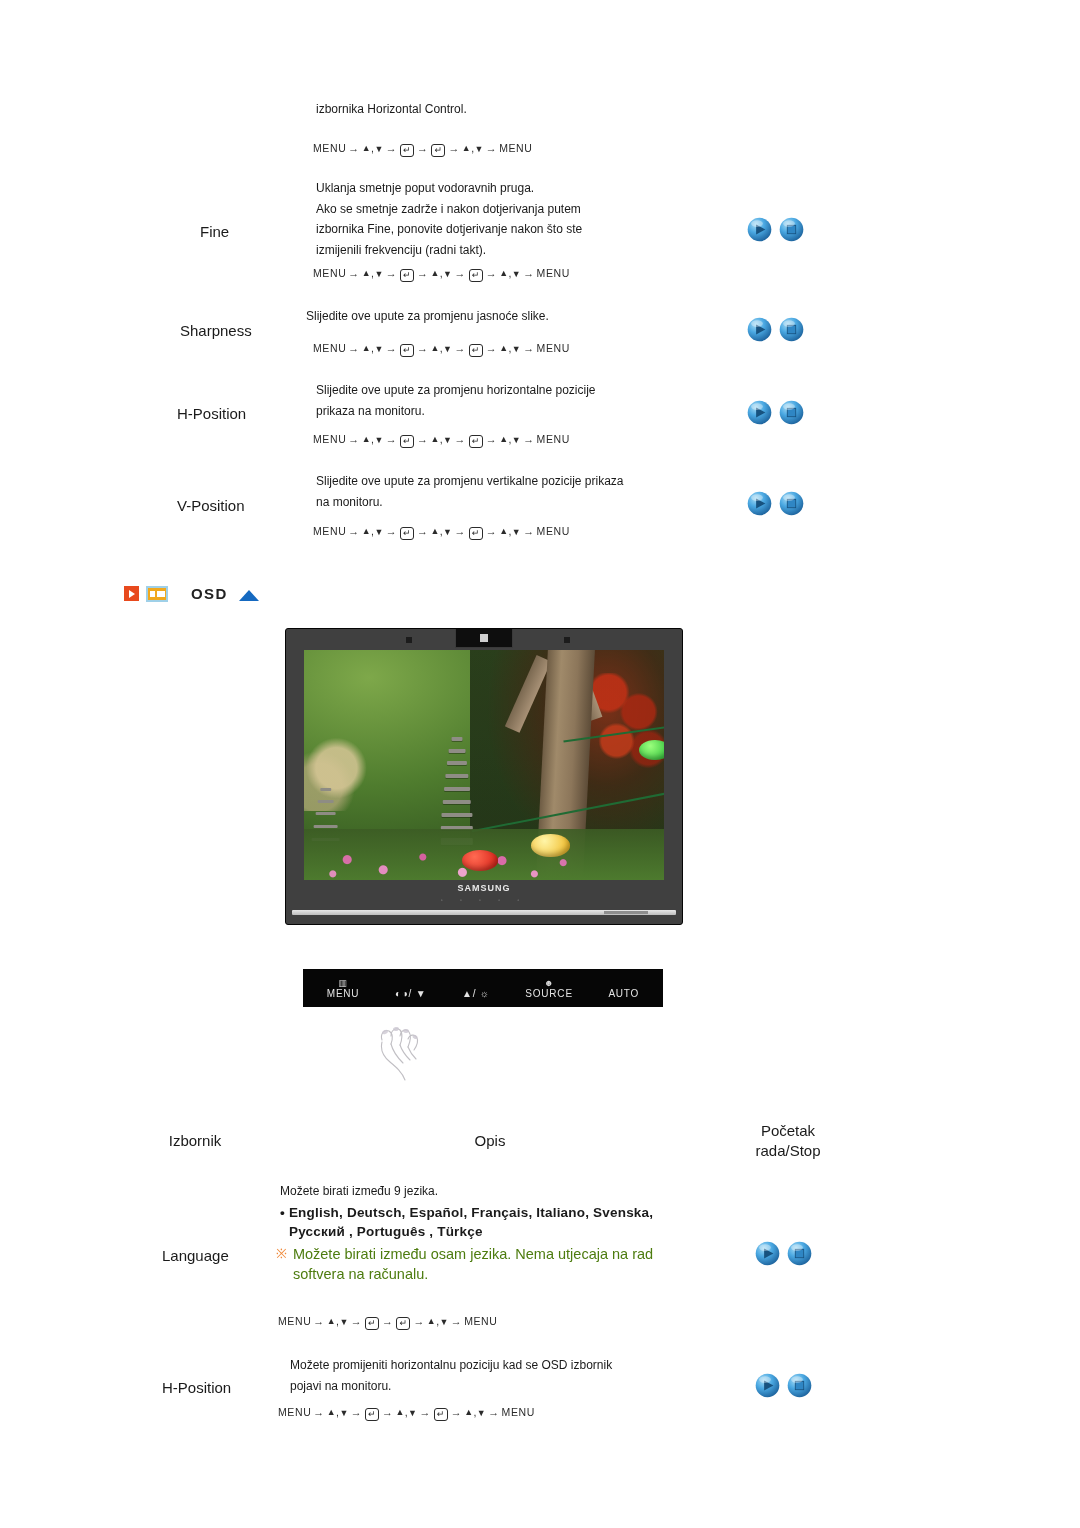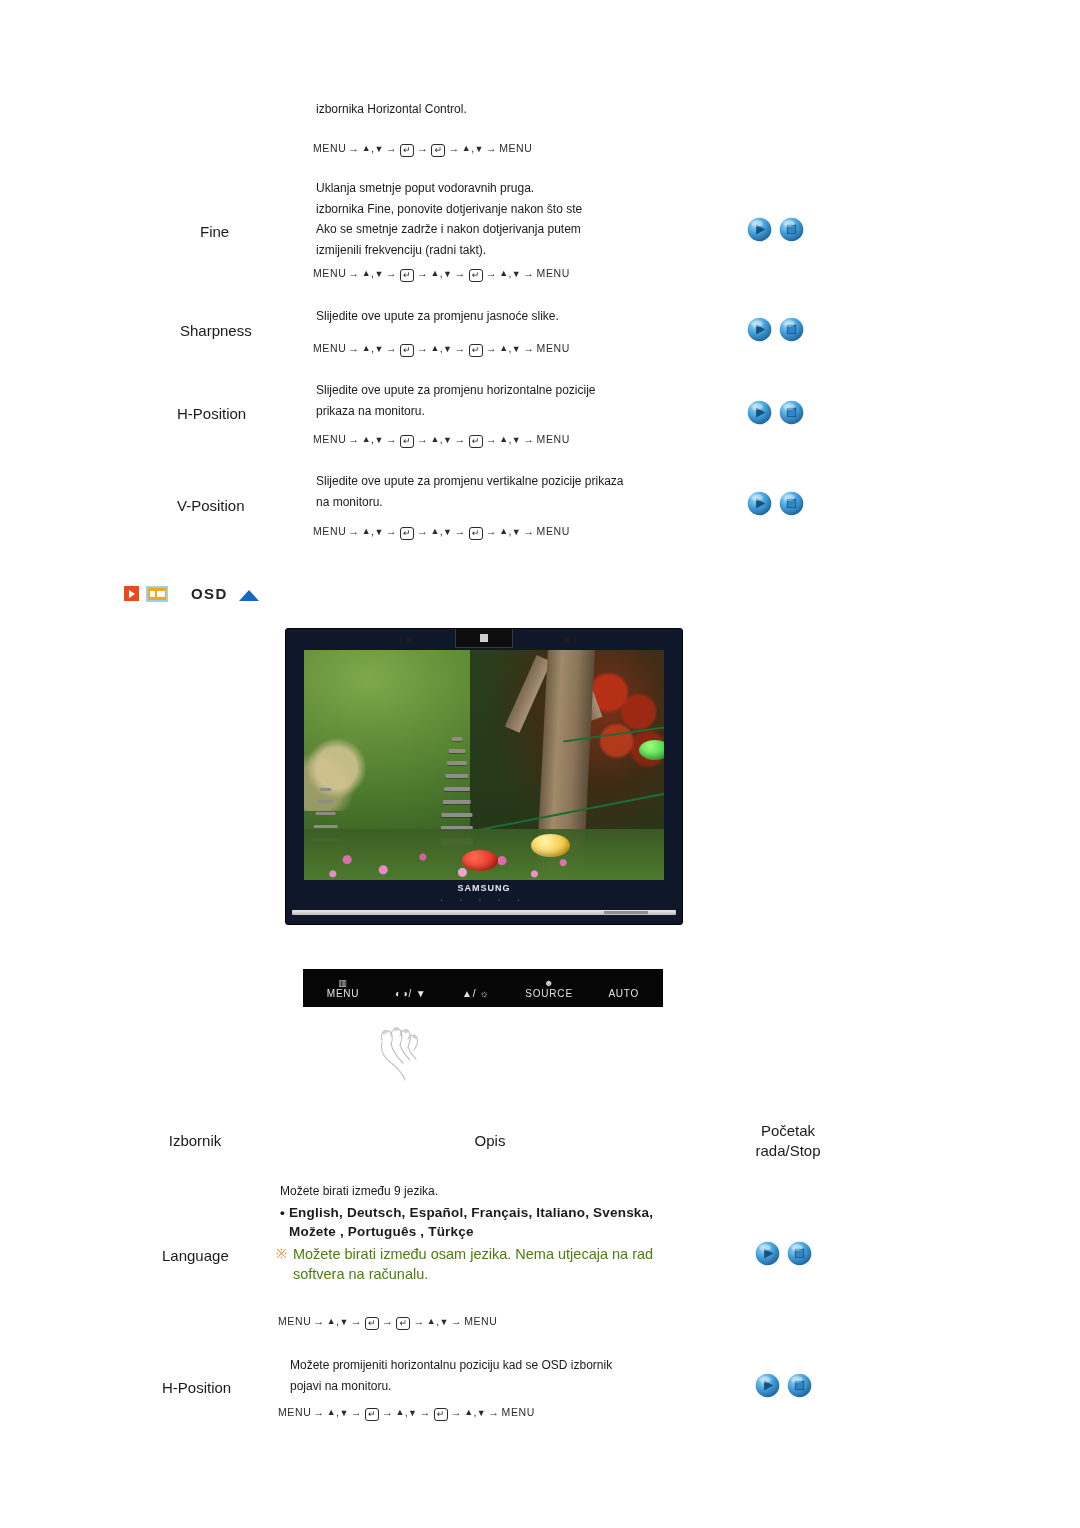--- a/index.html
+++ b/index.html
@@ -114,21 +114,21 @@
   }
 
   
   .orb-pair { display: flex; gap: 5px; }
   .orb { width: 27px; height: 27px; display: block; }
 
   
   .monitor {
     width: 398px;
     height: 297px;
-    background: #0f172a;
+    background: #404040;
     border: 1px solid #050505;
     box-sizing: border-box;
     position: relative;
     border-radius: 3px;
   }
   .mon-topbar {
     position: absolute;
     left: 0; top: 0;
     width: 100%; height: 22px;
   }
@@ -381,22 +381,22 @@
 
 <div class="abs desc" style="left:316px; top:99px;">izbornika Horizontal Control.</div>
 
 <div class="abs menu-path" style="left:313px; top:142px;">
   <span class="word">MENU</span><span class="arrow">→</span><span class="tri-up">▲</span><span>,</span><span class="tri-dn">▼</span><span class="arrow">→</span><span class="enterkey">↵</span><span class="arrow">→</span><span class="enterkey">↵</span><span class="arrow">→</span><span class="tri-up">▲</span><span>,</span><span class="tri-dn">▼</span><span class="arrow">→</span><span class="word">MENU</span>
 </div>
 
 <div class="abs row-label" style="left:200px; top:223px;">Fine</div>
 <div class="abs desc" style="left:316px; top:178px; width:420px;">
   <div>Uklanja smetnje poput vodoravnih pruga.</div>
+  <div>Ako se smetnje zadrže i nakon dotjerivanja putem</div>
   <div>izbornika Fine, ponovite dotjerivanje nakon što ste</div>
-  <div>Ako se smetnje zadrže i nakon dotjerivanja putem</div>
   <div>izmijenili frekvenciju (radni takt).</div>
 </div>
 <div class="abs menu-path" style="left:313px; top:267px;">
   <span class="word">MENU</span><span class="arrow">→</span><span class="tri-up">▲</span><span>,</span><span class="tri-dn">▼</span><span class="arrow">→</span><span class="enterkey">↵</span><span class="arrow">→</span><span class="tri-up">▲</span><span>,</span><span class="tri-dn">▼</span><span class="arrow">→</span><span class="enterkey">↵</span><span class="arrow">→</span><span class="tri-up">▲</span><span>,</span><span class="tri-dn">▼</span><span class="arrow">→</span><span class="word">MENU</span>
 </div>
 <div class="abs orb-pair" style="left:746px; top:216px;">
   <svg class="orb" viewBox="0 0 32 32">
     <defs>
         <radialGradient id="g1" cx="35%" cy="28%" r="78%">
       <stop offset="0%" stop-color="#a8dcf5"></stop>
@@ -416,21 +416,21 @@
           <stop offset="100%" stop-color="#1a5f99"></stop>
     </radialGradient>
       </defs>
     <circle cx="16" cy="16" r="14" fill="url(#g2)"></circle>
     <rect x="11" y="11" width="10" height="10" fill="#2f86c4" stroke="#17527f" stroke-width="1"></rect>
     <ellipse cx="13" cy="9" rx="7" ry="4" fill="#ffffff" opacity="0.35"></ellipse>
   </svg>
 </div>
 
 <div class="abs row-label" style="left:180px; top:322px;">Sharpness</div>
-<div class="abs desc" style="left:316px; top:306px; width:420px;">
+<div class="abs desc" style="left:306px; top:306px; width:420px;">
   <div>Slijedite ove upute za promjenu jasnoće slike.</div>
 </div>
 <div class="abs menu-path" style="left:313px; top:342px;">
   <span class="word">MENU</span><span class="arrow">→</span><span class="tri-up">▲</span><span>,</span><span class="tri-dn">▼</span><span class="arrow">→</span><span class="enterkey">↵</span><span class="arrow">→</span><span class="tri-up">▲</span><span>,</span><span class="tri-dn">▼</span><span class="arrow">→</span><span class="enterkey">↵</span><span class="arrow">→</span><span class="tri-up">▲</span><span>,</span><span class="tri-dn">▼</span><span class="arrow">→</span><span class="word">MENU</span>
 </div>
 <div class="abs orb-pair" style="left:746px; top:316px;">
   <svg class="orb" viewBox="0 0 32 32">
     <circle cx="16" cy="16" r="14" fill="url(#g1)"></circle>
     <path d="M12 10 L23 16 L12 22 Z" fill="#17527f"></path>
     <ellipse cx="13" cy="9" rx="7" ry="4" fill="#ffffff" opacity="0.35"></ellipse>
@@ -588,21 +588,21 @@
   <div>rada/Stop</div>
 </div>
 
 <div class="abs row-label" style="left:162px; top:1247px;">Language</div>
 
 <div class="abs desc" style="left:280px; top:1181px; width:430px;">
   <div>Možete birati između 9 jezika.</div>
 </div>
 <div class="abs lang-bullet" style="left:280px; top:1203px; width:420px;">
   <div>• English, Deutsch, Español, Français,  Italiano, Svenska,</div>
-  <div style="padding-left:9px;">Možete , Português , Türkçe</div>
+  <div style="padding-left:9px;">Русский , Português , Türkçe</div>
 </div>
 
 <div class="abs" style="left:276px; top:1244px; width:430px;">
   <div style="display:flex; gap:6px;">
     <span class="warn-mark">※</span>
     <span class="warn">
       <span>Možete birati između osam jezika. Nema utjecaja na rad</span><br>
       <span>softvera na računalu.</span>
     </span>
   </div>

